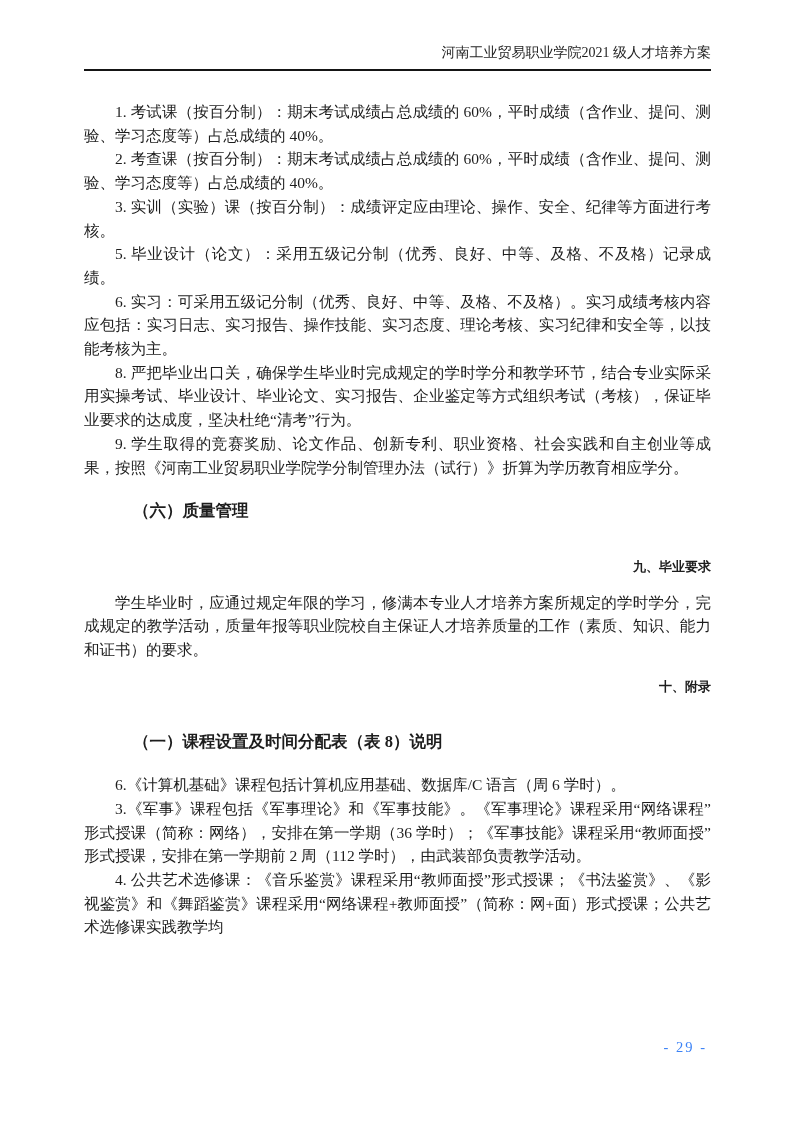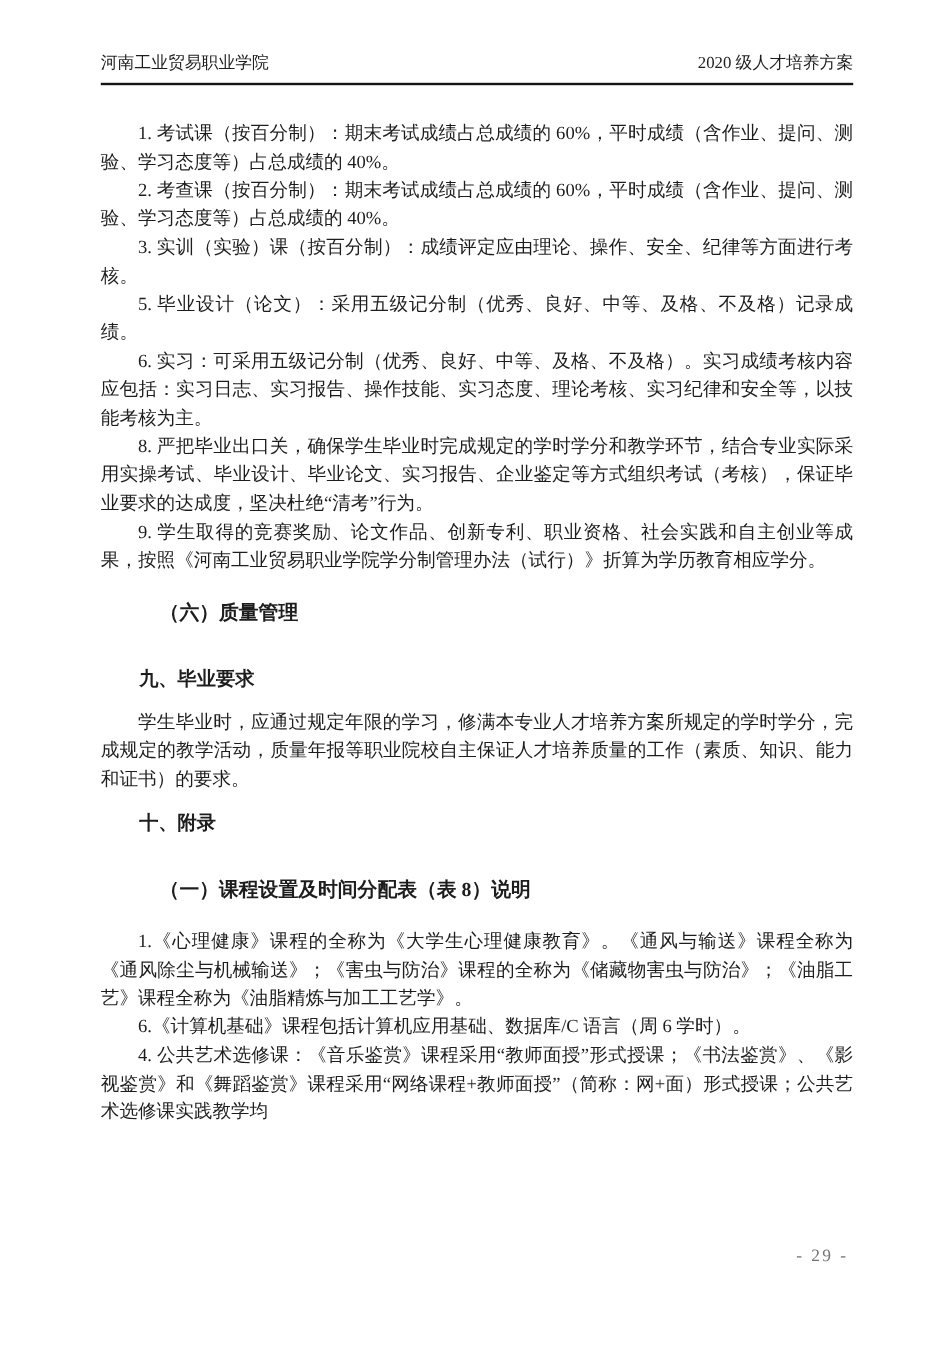--- a/index.html
+++ b/index.html
@@ -15,21 +15,21 @@
     overflow: hidden;
     font-family: "Liberation Serif", "DejaVu Serif", serif;
     color: #1d1d1d;
   }
   .header {
     position: absolute;
     left: 84px;
     right: 82px;
     top: 44px;
     display: flex;
-    justify-content: space-between;
+    justify-content: flex-end;
     align-items: flex-end;
     font-size: 14px;
     padding-bottom: 7px;
     border-bottom: 2px solid #151515;
   }
   .content {
     position: absolute;
     left: 84px;
     right: 82px;
     top: 100px;
@@ -44,64 +44,64 @@
   .h-sub {
     font-weight: bold;
     font-size: 16.5px;
     text-indent: 2em;
     margin: 16px;
     padding: 4px 0 3px 0;
     text-align: left;
   }
   .h-major {
     font-weight: bold;
-    font-size: 16px;
+    font-size: 13px;
     text-indent: 2em;
     margin: 0;
     padding: 13px 0 12px 0;
-    text-align: left;
+    text-align: right;
   }
   .footer {
     position: absolute;
     top: 1039px;
     right: 86px;
     font-size: 14.5px;
-    color: #737373;
+    color: #3b82f6;
     letter-spacing: 2px;
   }
 </style>
 </head>
 <body>
 
 <div class="page">
 
   <div class="header">
     <span>河南工业贸易职业学院</span>
-    <span>2020 级人才培养方案</span>
+    <span>2021 级人才培养方案</span>
   </div>
 
   <div class="content">
     <p>1. 考试课（按百分制）：期末考试成绩占总成绩的 60%，平时成绩（含作业、提问、测验、学习态度等）占总成绩的 40%。</p>
     <p>2. 考查课（按百分制）：期末考试成绩占总成绩的 60%，平时成绩（含作业、提问、测验、学习态度等）占总成绩的 40%。</p>
     <p>3. 实训（实验）课（按百分制）：成绩评定应由理论、操作、安全、纪律等方面进行考核。</p>
     <p>5. 毕业设计（论文）：采用五级记分制（优秀、良好、中等、及格、不及格）记录成绩。</p>
     <p>6. 实习：可采用五级记分制（优秀、良好、中等、及格、不及格）。实习成绩考核内容应包括：实习日志、实习报告、操作技能、实习态度、理论考核、实习纪律和安全等，以技能考核为主。</p>
     <p>8. 严把毕业出口关，确保学生毕业时完成规定的学时学分和教学环节，结合专业实际采用实操考试、毕业设计、毕业论文、实习报告、企业鉴定等方式组织考试（考核），保证毕业要求的达成度，坚决杜绝“清考”行为。</p>
     <p>9. 学生取得的竞赛奖励、论文作品、创新专利、职业资格、社会实践和自主创业等成果，按照《河南工业贸易职业学院学分制管理办法（试行）》折算为学历教育相应学分。</p>
 
     <h3 class="h-sub">（六）质量管理</h3>
 
     <h2 class="h-major">九、毕业要求</h2>
     <p>学生毕业时，应通过规定年限的学习，修满本专业人才培养方案所规定的学时学分，完成规定的教学活动，质量年报等职业院校自主保证人才培养质量的工作（素质、知识、能力和证书）的要求。</p>
 
     <h2 class="h-major">十、附录</h2>
 
     <h3 class="h-sub">（一）课程设置及时间分配表（表 8）说明</h3>
-    <p>1.《心理健康》课程的全称为《大学生心理健康教育》。《通风与输送》课程全称为《通风除尘与机械输送》；《害虫与防治》课程的全称为《储藏物害虫与防治》；《油脂工艺》课程全称为《油脂精炼与加工工艺学》。</p>
     <p>6.《计算机基础》课程包括计算机应用基础、数据库/C 语言（周 6 学时）。</p>
+    <p>3.《军事》课程包括《军事理论》和《军事技能》。《军事理论》课程采用“网络课程”形式授课（简称：网络），安排在第一学期（36 学时）；《军事技能》课程采用“教师面授”形式授课，安排在第一学期前 2 周（112 学时），由武装部负责教学活动。</p>
     <p>4. 公共艺术选修课：《音乐鉴赏》课程采用“教师面授”形式授课；《书法鉴赏》、《影视鉴赏》和《舞蹈鉴赏》课程采用“网络课程+教师面授”（简称：网+面）形式授课；公共艺术选修课实践教学均</p>
   </div>
 
   <div class="footer">
     <span>- 29 -</span>
   </div>
 
 </div>
 
 </body></html>

